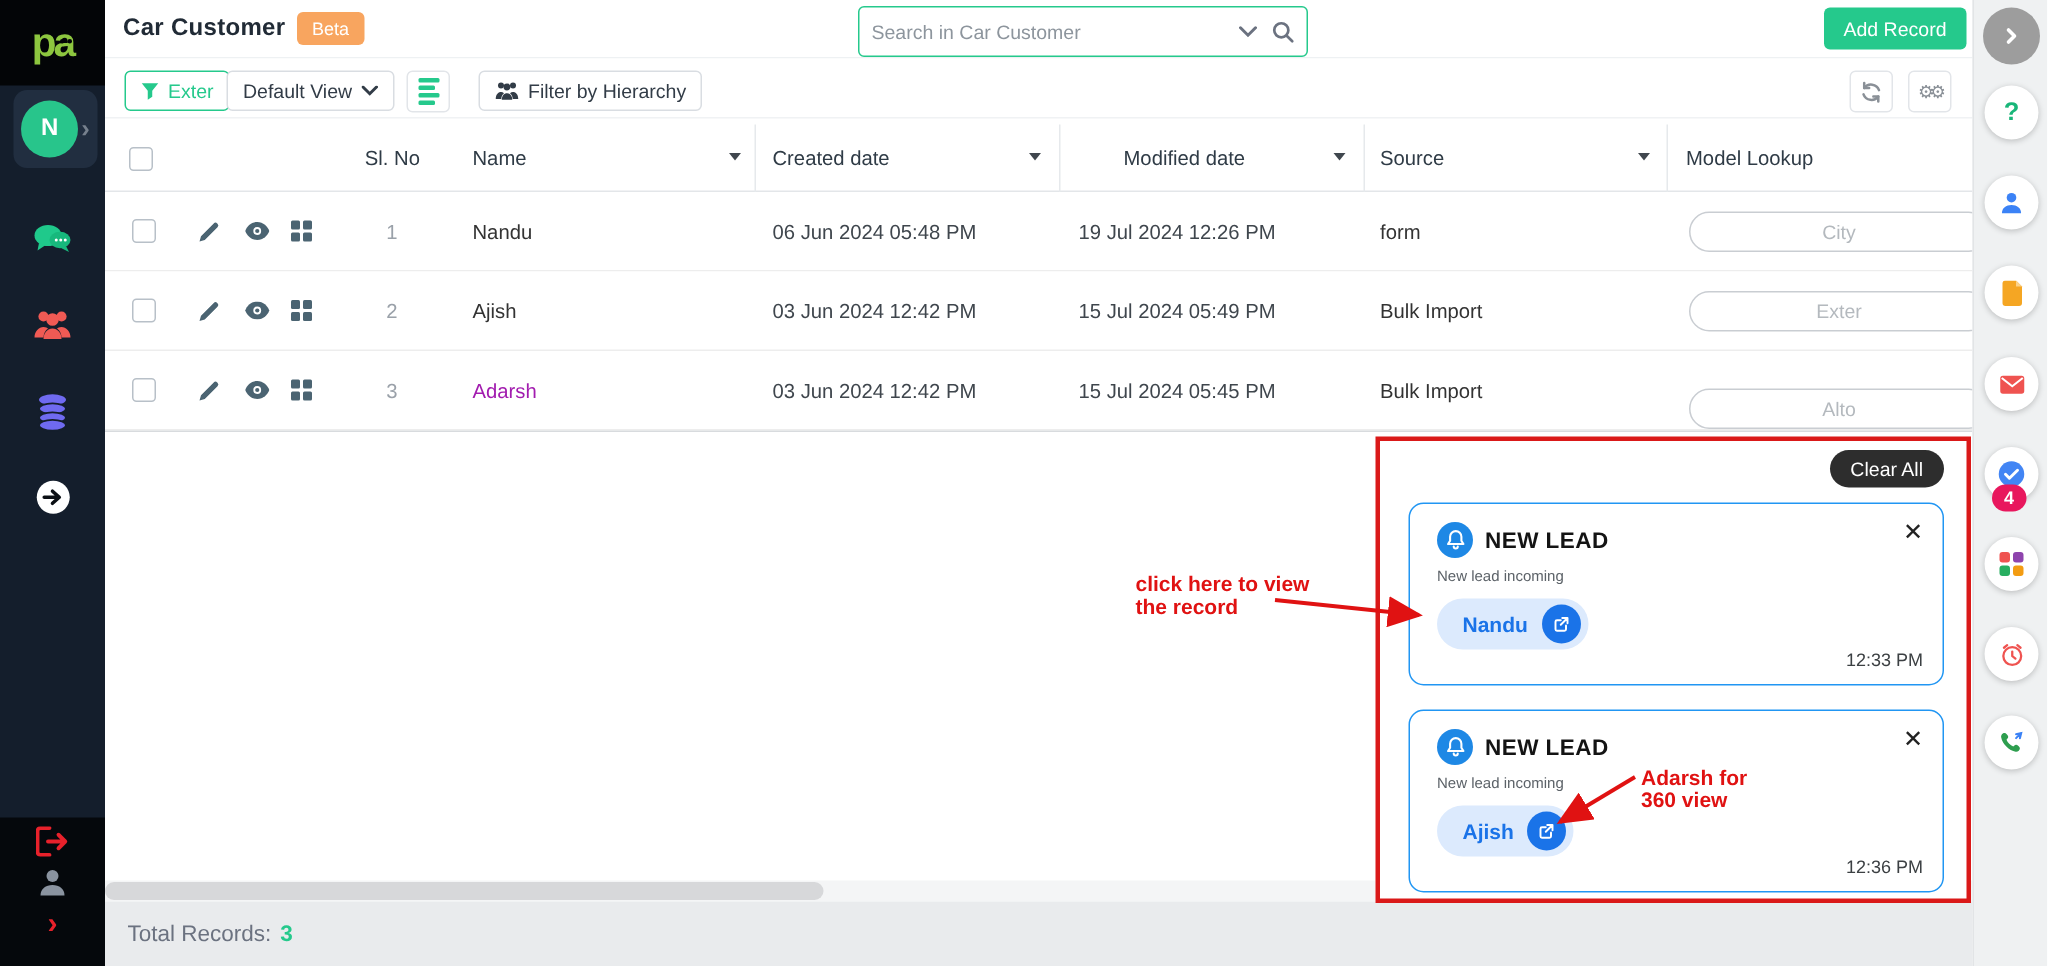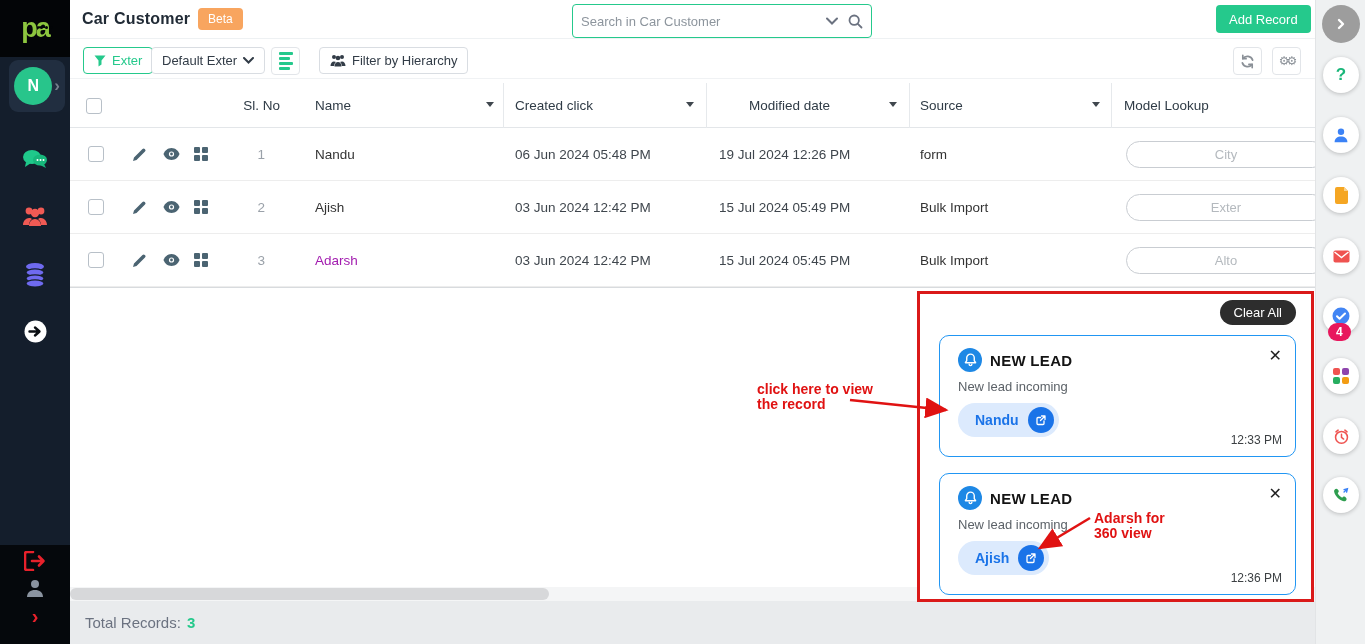--- a/index.html
+++ b/index.html
@@ -65,21 +65,21 @@
 
   
   .notif-panel { position:absolute; left:847px; top:291px; width:397px; height:311px; background:#fff; border:3px solid #da1919; z-index:50; }
   .clear-all { position:absolute; top:6px; right:15px; background:#2d2d2d; color:#fff; border:none; border-radius:999px; padding:5px 14px; font-size:13px; font-family:"Liberation Sans",sans-serif; cursor:pointer; }
   .ncard { position:absolute; left:19px; width:357px; height:122px; background:#fff; border:1px solid #2196f3; border-radius:10px; padding:12px 18px; }
   .ncard.c1 { top:41px; } .ncard.c2 { top:179px; }
   .ncard-head { display:flex; align-items:center; gap:8px; }
   .bell-circle { width:24px; height:24px; border-radius:50%; background:#1e88e5; display:flex; align-items:center; justify-content:center; }
   .ncard-title { font-size:15px; font-weight:800; color:#141414; letter-spacing:.3px; }
   .ncard-close { position:absolute; top:12px; right:13px; font-size:16px; color:#222; cursor:pointer; line-height:1; }
-  .ncard-msg { margin-top:7px; font-size:13px; color:#5c6268; }
+  .ncard-msg { margin-top:7px; font-size:10px; color:#5c6268; }
   .rec-pill { margin-top:9px; display:inline-flex; align-items:center; gap:9px; background:#dceafd; border-radius:999px; padding:4px 5px 4px 17px; cursor:pointer; }
   .rec-name { font-size:14px; font-weight:700; color:#1a73e8; }
   .link-circle { width:26px; height:26px; border-radius:50%; background:#1a73e8; display:flex; align-items:center; justify-content:center; cursor:pointer; }
   .ncard-time { position:absolute; right:13px; bottom:9px; font-size:12px; color:#3c4043; }
 
   
   .annot { position:absolute; z-index:60; color:#e01212; font-weight:700; font-size:14px; line-height:15px; pointer-events:none; }
   .annot-1 { left:757px; top:382px; }
   .annot-2 { left:1094px; top:511px; }
   .arrows { position:absolute; left:0; top:0; z-index:60; pointer-events:none; }
@@ -182,21 +182,21 @@
     </div>
 
     <div class="toolbar">
       <button class="tbtn green" style="left:13px;">
         <svg width="12" height="12" viewBox="0 0 12 12">
           <path d="M0.5 0.5h11L7.5 5.5v4l-3 2v-6z" fill="#25c98c"></path>
         </svg>
         <span>Exter</span>
       </button>
       <button class="tbtn" style="left:81px;">
-        <span>Default Exter</span>
+        <span>Default View</span>
         <svg width="11" height="7" viewBox="0 0 11 7">
           <path d="M1 1 L5.5 5.5 L10 1" stroke="#323c47" stroke-width="2" fill="none" stroke-linecap="round"></path>
         </svg>
       </button>
       <button class="icon-btn" style="left:201px;">
         <span class="list-bars">
             <i></i>
             <i></i>
             <i></i>
             <i></i>
@@ -225,21 +225,21 @@
         <span class="gear-pair">⚙⚙</span>
       </button>
     </div>
 
     <div class="thead">
       <div class="hcell" style="left:16px;">
           <span class="cb"></span>
         </div>
       <div class="hcell" style="left:150px; width:60px; justify-content:flex-end;">Sl. No</div>
       <div class="hcell" style="left:245px;">Name</div>
-      <div class="hcell" style="left:445px;">Created click</div>
+      <div class="hcell" style="left:445px;">Created date</div>
       <div class="hcell" style="left:649px;margin-left:30px;">Modified date</div>
       <div class="hcell" style="left:850px;">Source</div>
       <div class="hcell" style="left:1054px;">Model Lookup</div>
       <span class="sortcaret" style="left:416px;"></span>
       <span class="sortcaret" style="left:616px;"></span>
       <span class="sortcaret" style="left:819px;"></span>
       <span class="sortcaret" style="left:1022px;"></span>
     </div>
     <div class="vdiv" style="left:433px;"></div>
     <div class="vdiv" style="left:636px;"></div>
@@ -336,21 +336,21 @@
             <i></i>
             <i></i>
             <i></i>
           </span>
       </div>
       <div class="cell sl-txt" style="left:150px; width:45px; justify-content:flex-end;">3</div>
       <div class="cell" style="left:245px; color:#a21caf;">Adarsh</div>
       <div class="cell date-txt" style="left:445px;">03 Jun 2024 12:42 PM</div>
       <div class="cell date-txt" style="left:649px;">15 Jul 2024 05:45 PM</div>
       <div class="cell" style="left:850px; color:#333;">Bulk Import</div>
-      <div class="cell" style="left:1056px;">
+      <div class="cell" style="left:1056px;align-items:flex-end;">
           <span class="model-pill">Alto</span>
         </div>
     </div>
 
     <div class="table-bottom"></div>
 
     <div class="hscroll-track">
       <div class="hscroll-thumb"></div>
     </div>
 

